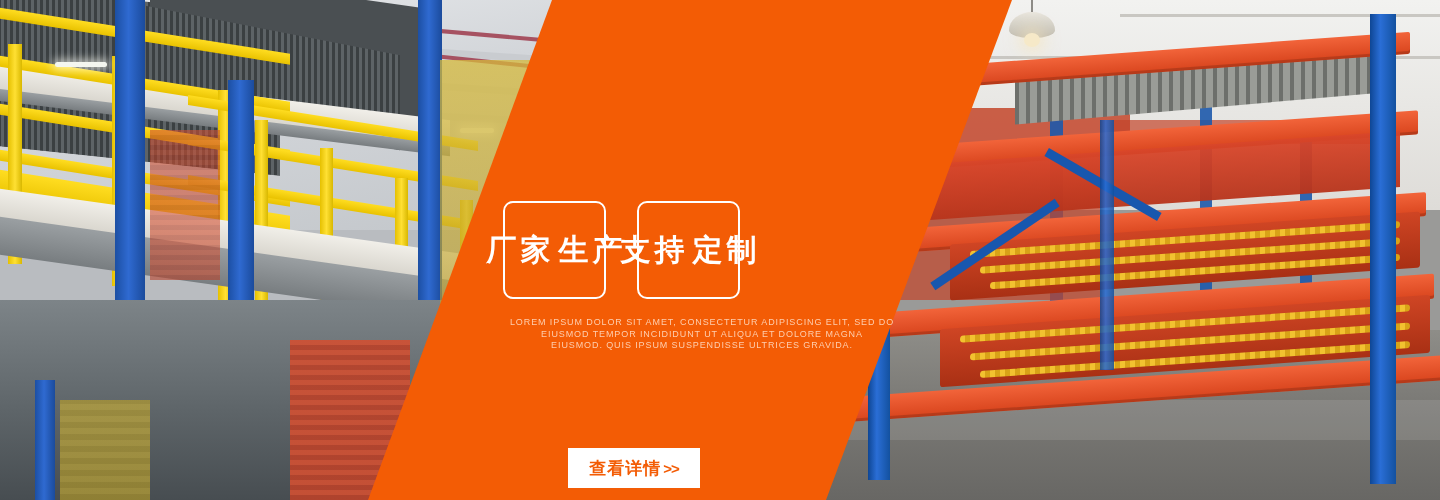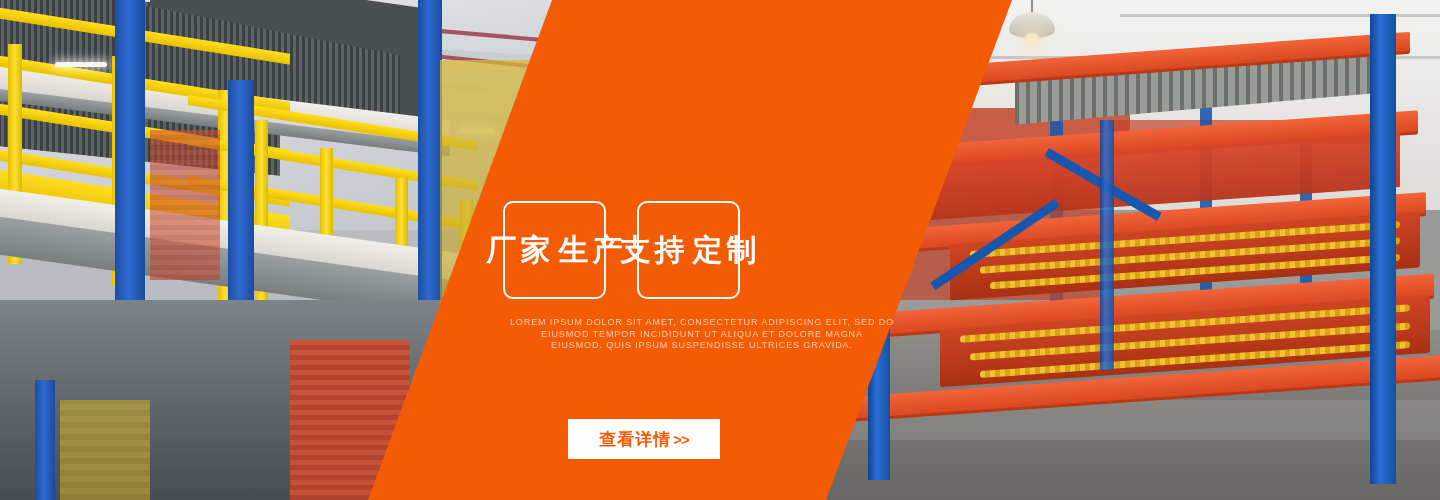--- a/index.html
+++ b/index.html
@@ -93,21 +93,21 @@
   .badge-1{left:0;}
   .badge-2{left:134px;}
   .badge-3{left:272px;}
 
   .lorem{
     position:absolute;left:498px;top:311px;width:408px;
     color:#ffd8be;font-size:9px;line-height:11.5px;letter-spacing:.9px;
     text-align:center;opacity:.92;margin-top:6px;
   }
   .cta{
-    position:absolute;left:568px;top:419px;width:152px;height:40px;
+    position:absolute;left:568px;top:448px;width:132px;height:40px;
     background:#ffffff;
     display:flex;align-items:center;justify-content:center;
     color:#f35c05;font-size:17px;font-weight:bold;letter-spacing:1px;
     cursor:pointer;text-decoration:none;
   }
   .cta .arrows{font-size:15px;font-weight:bold;margin-left:2px;letter-spacing:-1px;}
 </style>
 </head>
 <body>
 

